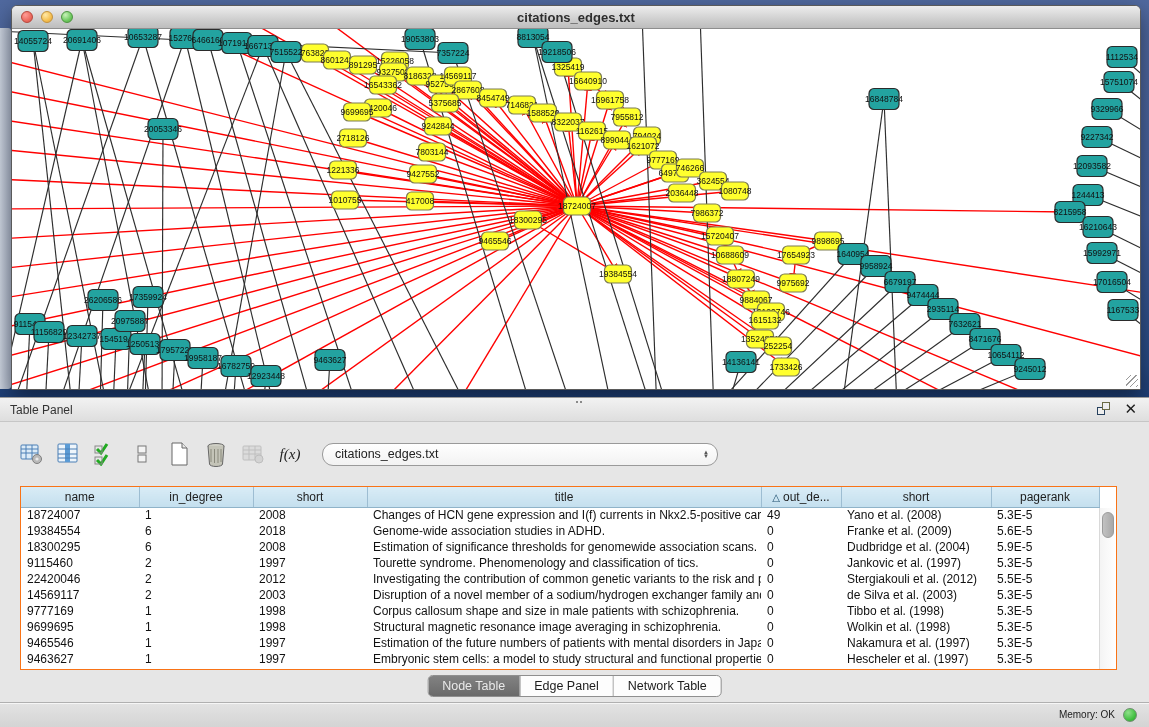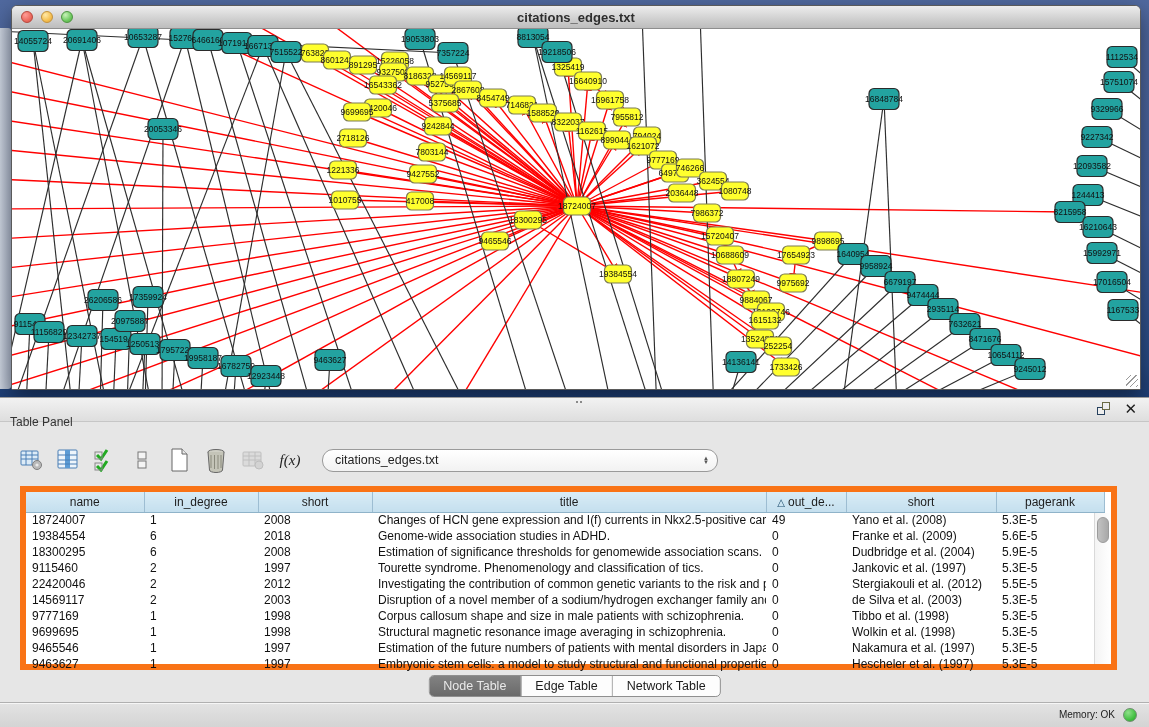--- a/index.html
+++ b/index.html
@@ -27,41 +27,41 @@
   .canvas { position:absolute; left:0; top:23px; right:0; bottom:0; background:#fff; overflow:hidden; }
   .canvas svg { display:block; }
   .resize-grip { position:absolute; right:2px; bottom:2px; width:12px; height:12px;
     background:repeating-linear-gradient(135deg,transparent 0 3px,#9a9a9a 3px 4px); }
 
   
   .table-panel { position:absolute; left:0; top:397px; width:1149px; height:330px;
     background:#e6e6e6; border-top:1px solid #9a9a9a; }
   .panel-head { position:absolute; left:0; top:0; width:100%; height:24px;
     background:linear-gradient(180deg,#f2f2f2,#dedede); border-bottom:1px solid #c6c6c6; }
-  .panel-title { position:absolute; left:10px; top:17px; font-size:12px; color:#333; }
+  .panel-title { position:absolute; left:10px; top:5px; font-size:12px; color:#333; }
   .grip { position:absolute; left:50%; top:2px; width:9px; height:5px;
     background:radial-gradient(circle,#8a8a8a 1px,transparent 1.4px) 0 0/4px 4px; }
   .panel-btns { position:absolute; right:12px; top:4px; display:flex; gap:14px; align-items:center; }
   .float-ic { width:13px; height:13px; position:relative; }
   .float-ic span { position:absolute; border:1.5px solid #6b6b45; width:8px; height:8px; background:#eee; }
   .float-ic span:first-child { left:0; bottom:0; border-color:#27415e; }
   .float-ic span:last-child { right:0; top:0; }
   .close-x { font-size:15px; font-weight:bold; color:#1a1a1a; line-height:13px; cursor:default; }
 
-  .toolbar { position:absolute; left:18px; top:46px; height:32px; display:flex; align-items:center; gap:11px; }
+  .toolbar { position:absolute; left:18px; top:40px; height:32px; display:flex; align-items:center; gap:11px; }
   .tb-ic { width:26px; height:26px; display:flex; align-items:center; justify-content:center; }
   .fx { font-family:"Liberation Serif","DejaVu Serif",serif; font-style:italic; font-size:15px; color:#222; }
   .combo { margin-left:8px; width:396px; height:23px; background:linear-gradient(180deg,#fff,#f2f2f2);
     border:1px solid #9a9a9a; border-radius:11px; display:flex; align-items:center;
     padding:0 8px 0 12px; font-size:12.5px; color:#222; }
   .combo .val { flex:1; }
   .stepper { display:flex; flex-direction:column; line-height:4px; font-size:6px; color:#555; }
 
   .grid-wrap { position:absolute; left:20px; top:88px; width:1097px; height:184px;
-    background:#fff; border:6px solid #f97316; }
+    background:#fff; border:1px solid #f97316; }
   table.grid { border-collapse:collapse; width:1078px; table-layout:fixed; font-size:12px; }
   table.grid th { height:20px; background:linear-gradient(180deg,#d9ecf6,#c4dfee);
     border-right:1px solid #9dbdd2; border-bottom:1px solid #8fb3c9;
     font-weight:normal; color:#1d1d1d; text-align:center; overflow:hidden; white-space:nowrap; }
   table.grid td { height:16px; color:#111; white-space:nowrap; overflow:hidden; padding:0 4px 0 6px; }
   td.c-year { padding-left:25px;margin-top:20px; } td.c-title { padding-left:10px; }
   td.c-short { } 
   .sort-tri { font-size:10px; color:#1d4e6e; margin-right:3px; }
   .vscroll { position:absolute; right:0; top:21px; bottom:0; width:17px;
     background:linear-gradient(90deg,#f4f4f4,#fff); border-left:1px solid #d9d9d9; }
@@ -865,21 +865,21 @@
           </tr>
         </tbody>
     </table>
     <div class="vscroll">
       <div class="vthumb"></div>
     </div>
   </div>
 
   <div class="tabs" id="tabs">
       <span class="tab active">Node Table</span>
-      <span class="tab">Edge Table</span>
+      <span class="tab">Edge Panel</span>
       <span class="tab">Network Table</span>
     </div>
 
   <div class="statusbar">
     <span class="mem">Memory: OK</span>
     <span class="mem-dot"></span>
   </div>
 </div>
 
 </body></html>

